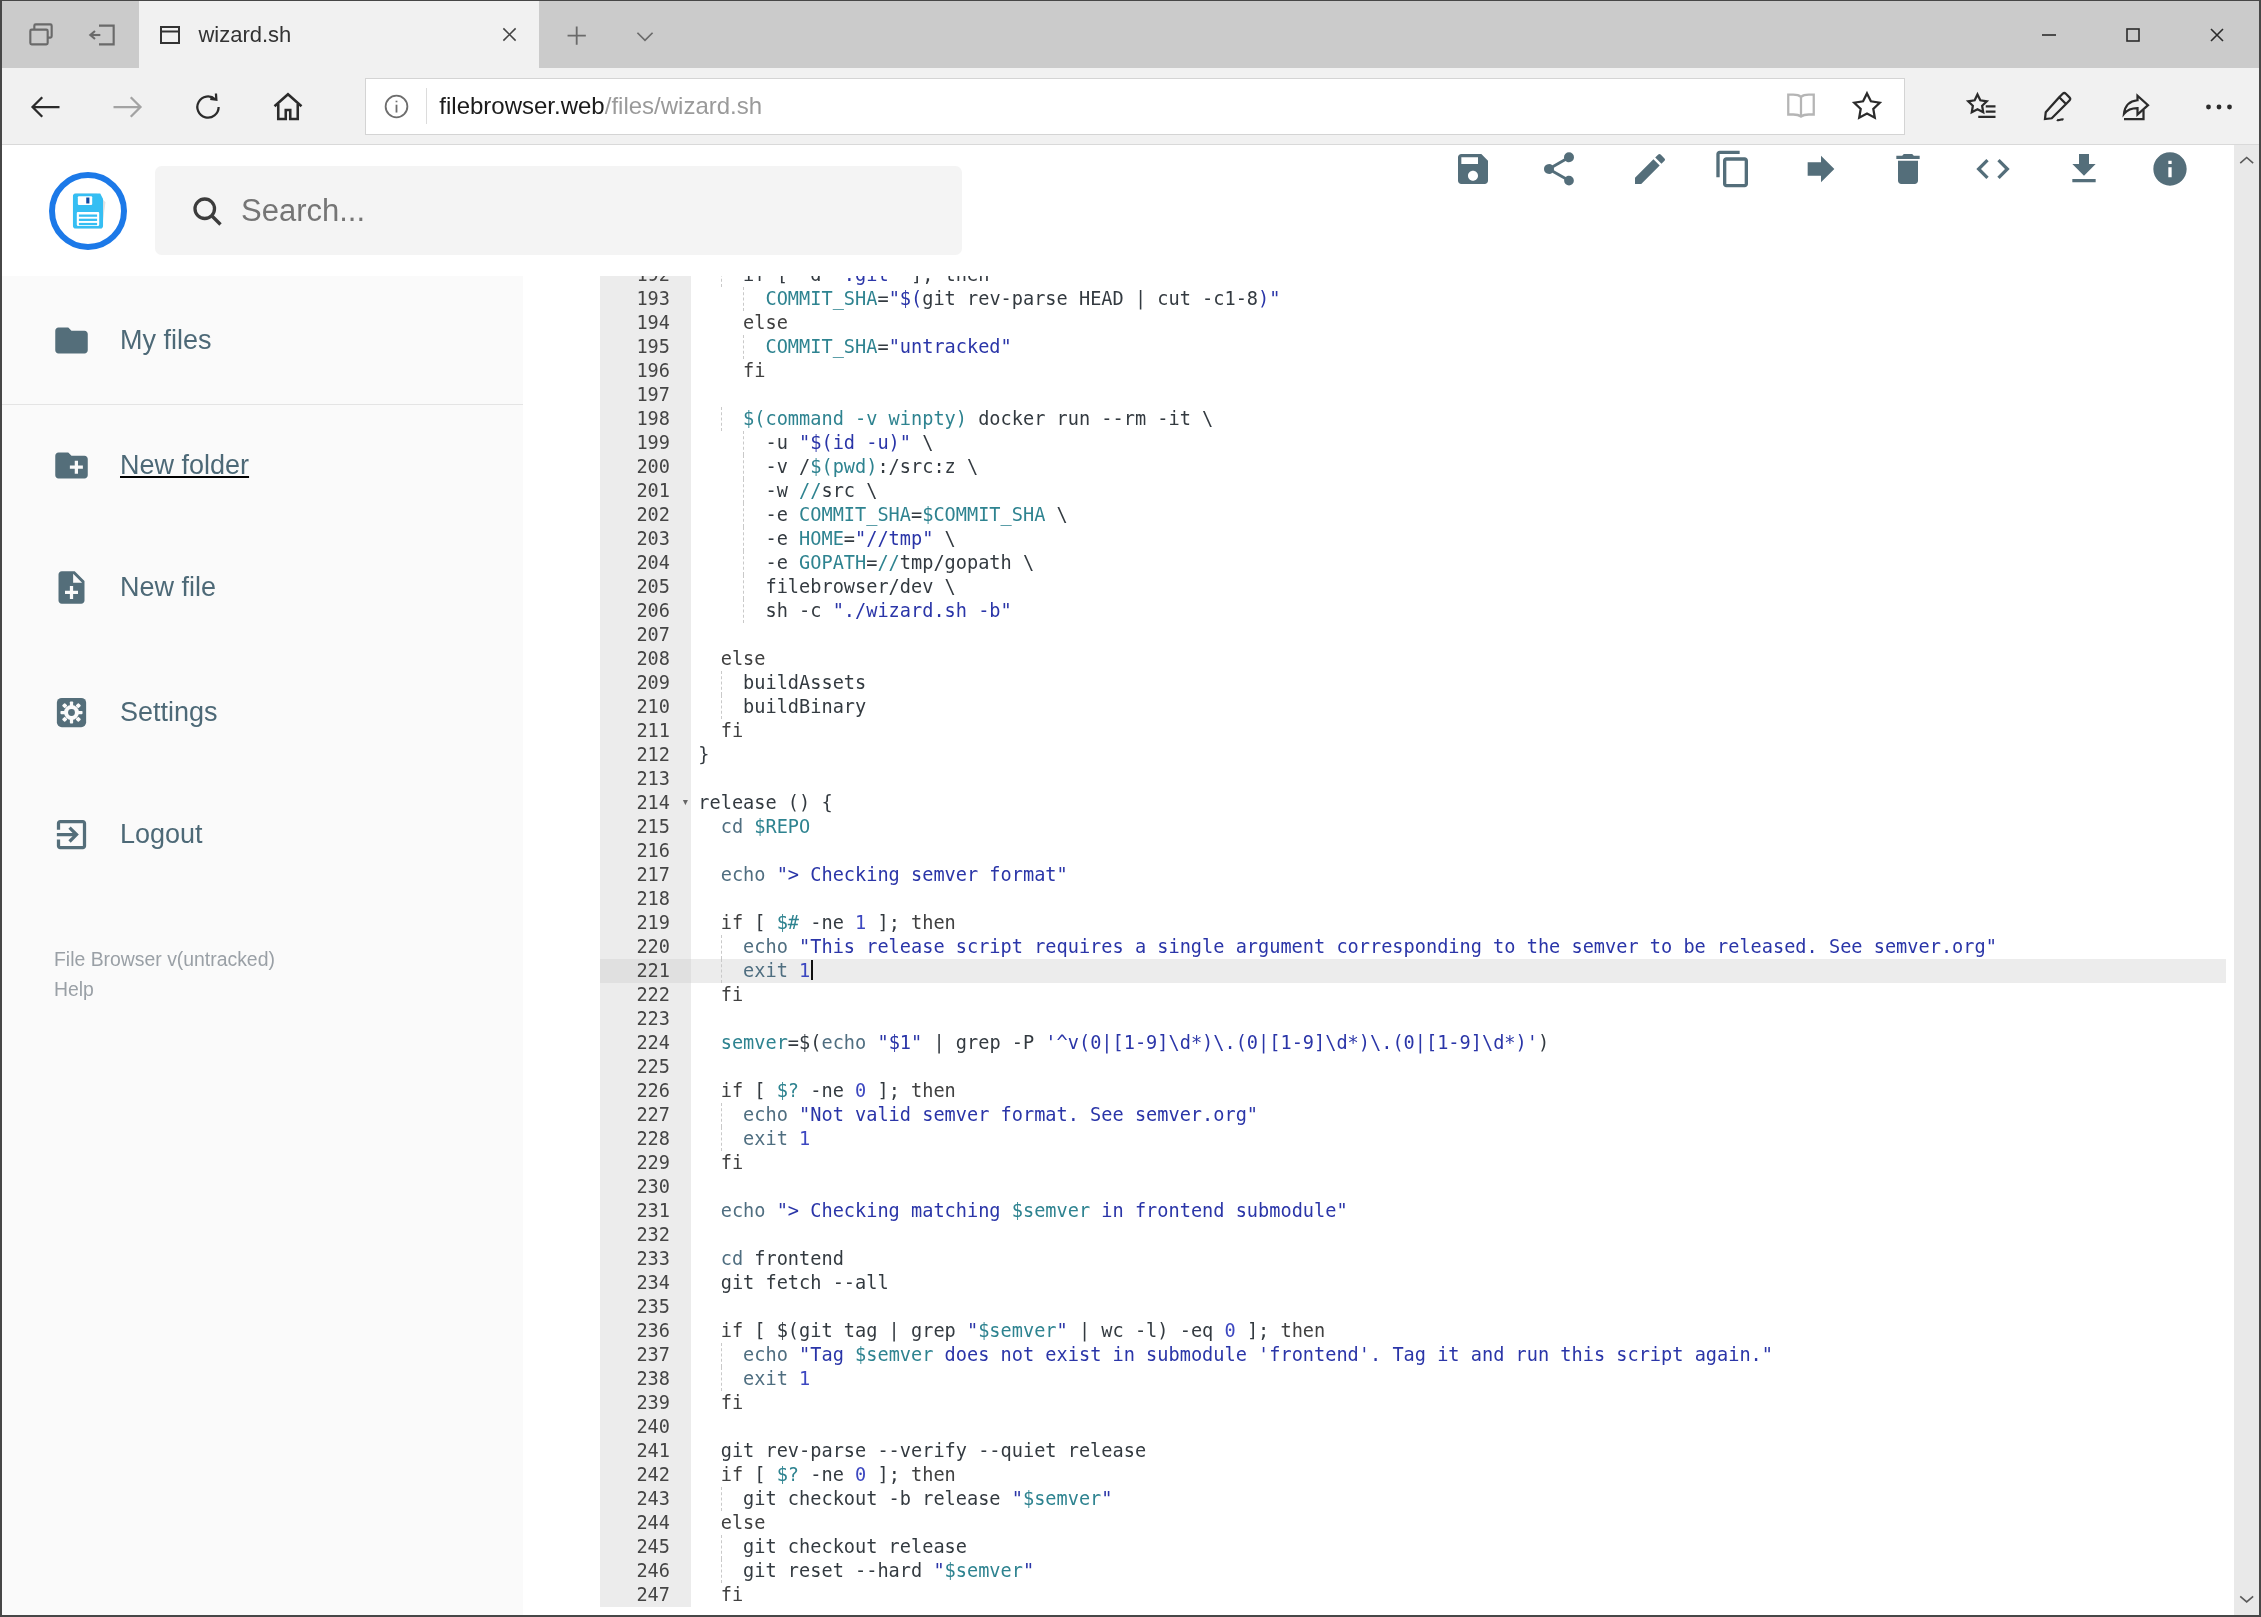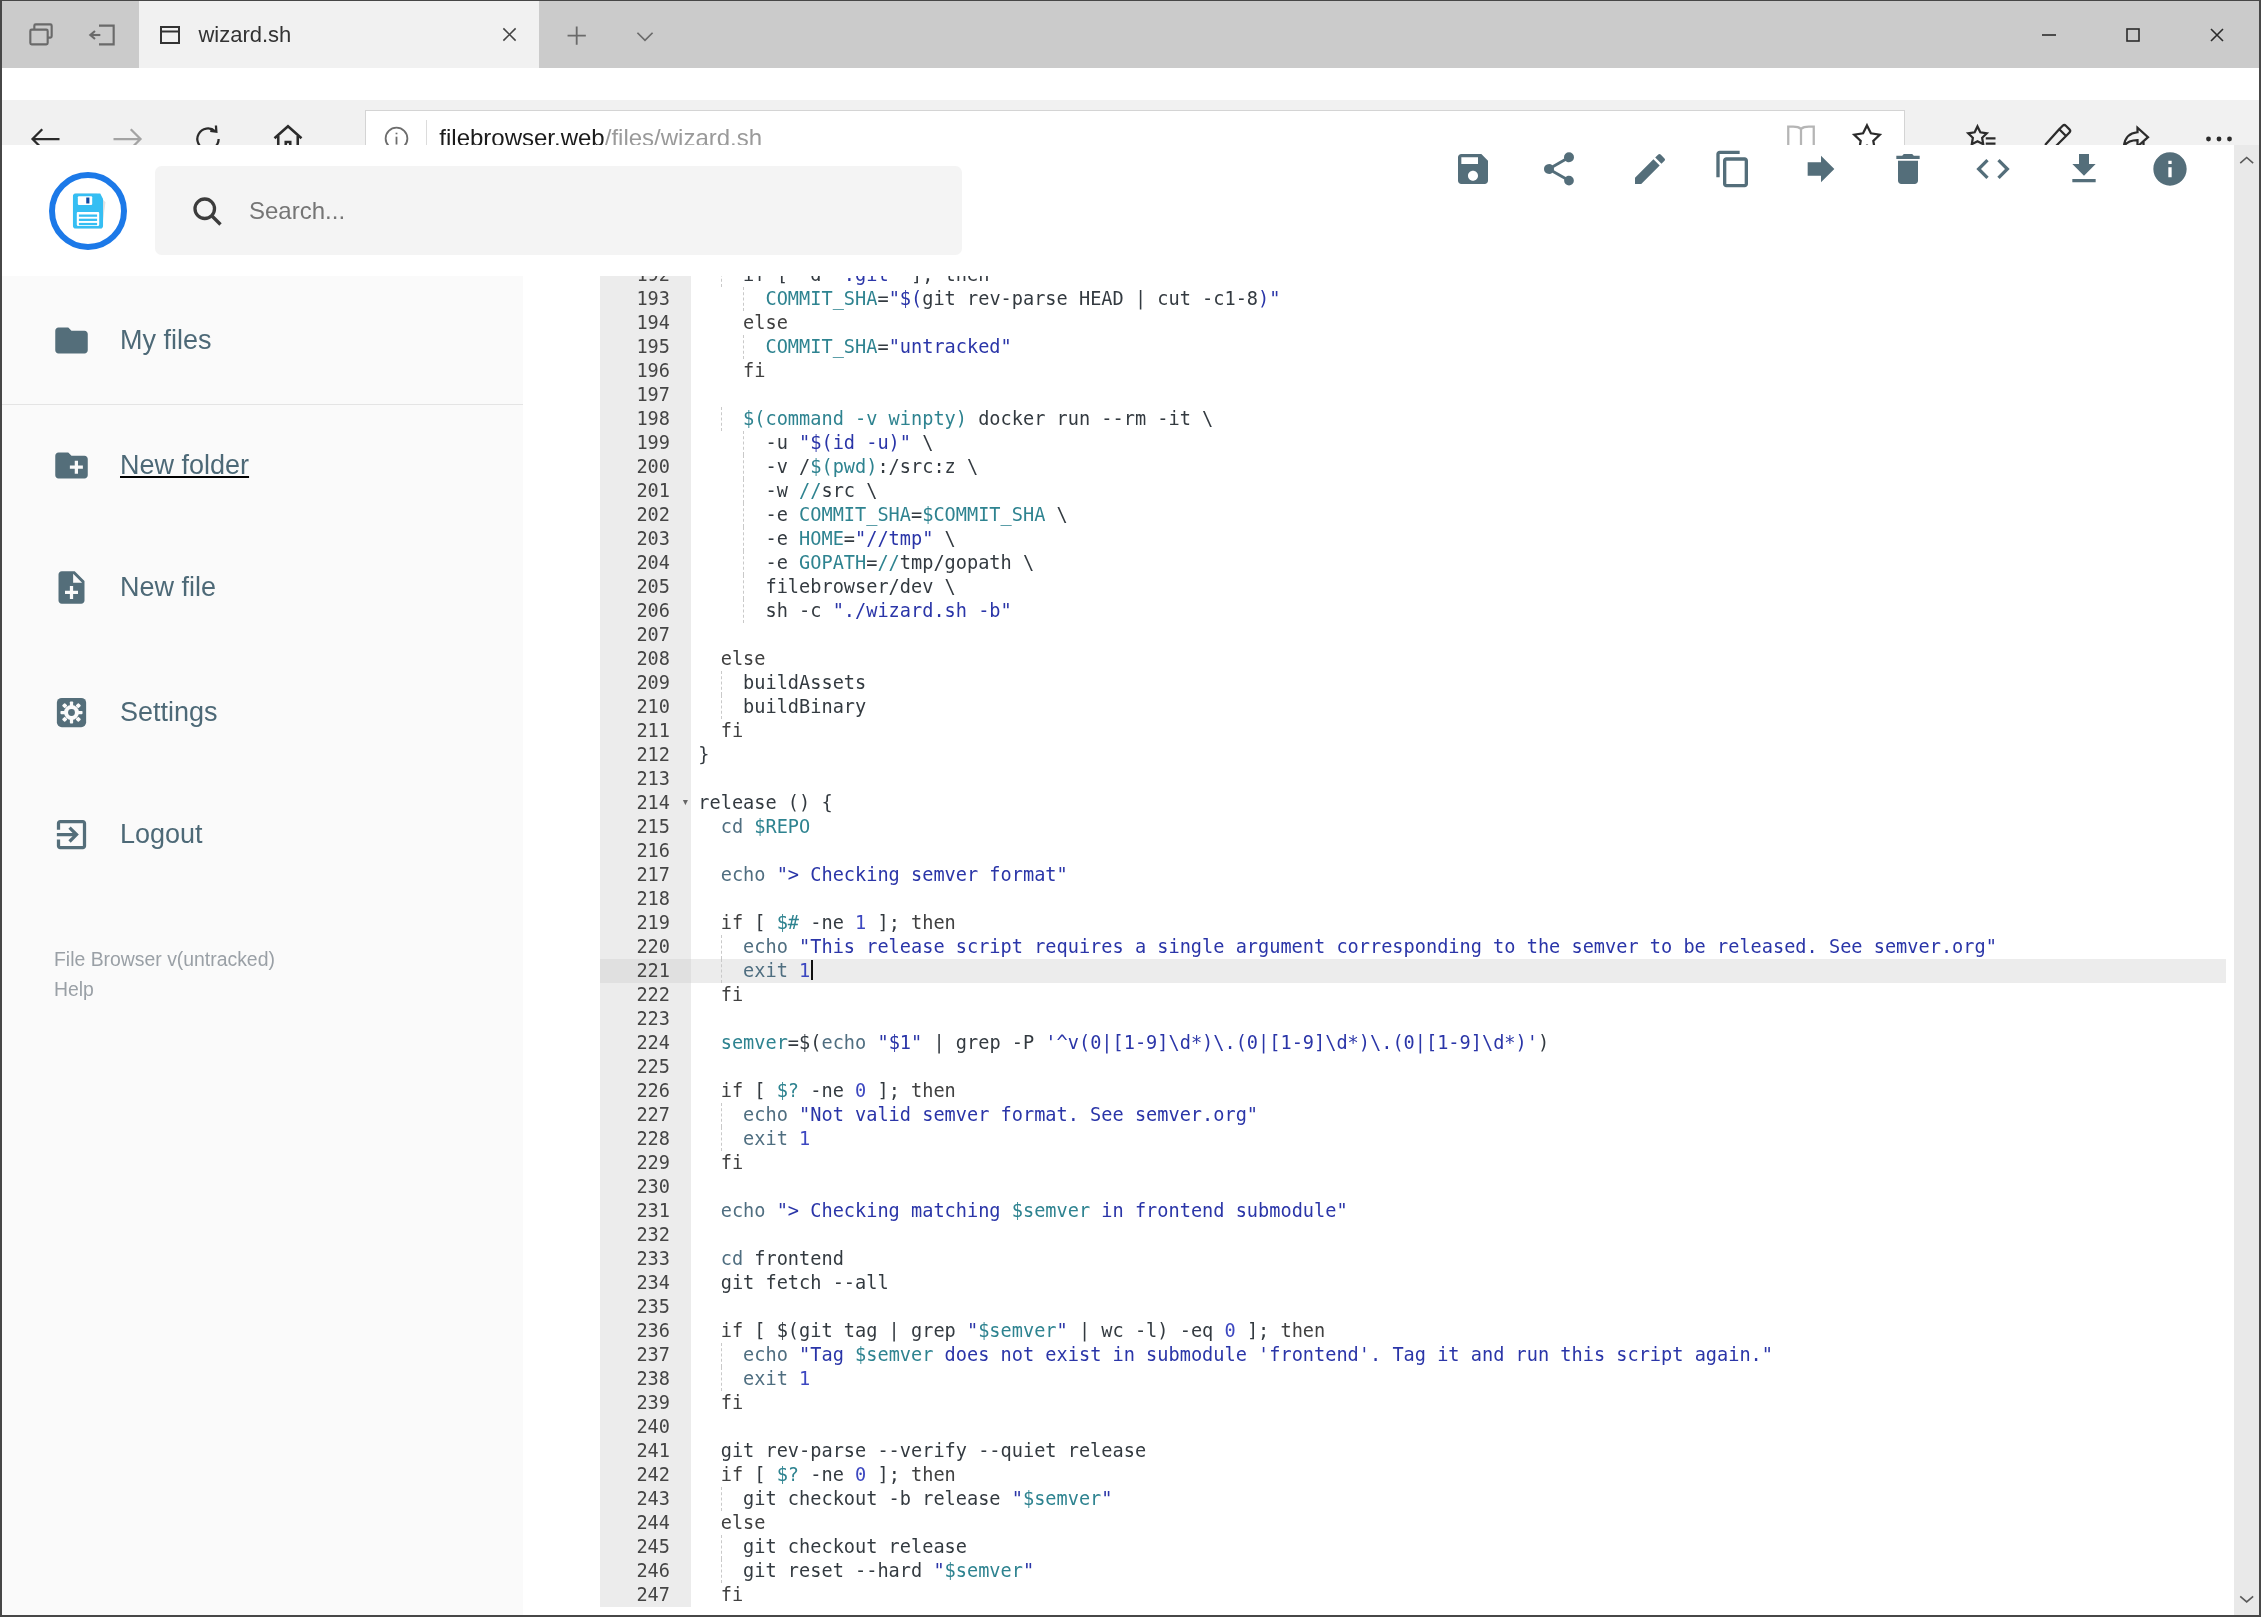--- a/index.html
+++ b/index.html
@@ -18,39 +18,39 @@
   .tab { position:absolute; left:137px; top:0; width:400px; height:67px; background:#f1f1f1;
          display:flex; align-items:center; padding:0 19.4px; }
   .tab-title { font-size:22px; color:#333; margin-left:16px; flex:1; }
   .tab-x { margin-left:8px; }
   .newtab-btn { position:absolute; left:555px; top:14.5px; width:40px; height:40px; display:flex; align-items:center; justify-content:center; }
   .tabdrop-btn { position:absolute; left:623px; top:14.5px; width:40px; height:40px; display:flex; align-items:center; justify-content:center; }
   .wincontrols { position:absolute; right:0; top:0; height:67px; display:flex; }
   .winbtn { width:84px; height:67px; display:flex; align-items:center; justify-content:center; }
 
   
-  .navbar { position:absolute; top:67px; left:0; right:0; height:77px; background:#f1f1f1; border-bottom:1.6px solid #d9d9d9;margin-top:32px; }
+  .navbar { position:absolute; top:67px; left:0; right:0; height:77px; background:#f1f1f1; border-bottom:1.6px solid #d9d9d9; }
   .nav-ic { position:absolute; top:19.4px; width:39px; height:39px; display:flex; align-items:center; justify-content:center; }
   .urlbar { position:absolute; left:363px; top:9.7px; width:1540px; height:57px; background:#fff;
             border:0.8px solid #d4d4d4; display:flex; align-items:center; }
   .url-info { margin-left:16px; }
   .url-div { width:0.8px; height:36px; background:#dcdcdc; margin-left:14.5px; }
   .url-text { font-size:24px; margin-left:13px; flex:1; white-space:nowrap; }
   .url-host { color:#1b1b1b; }
   .url-path { color:#9a9a9a; }
   .url-right { display:flex; align-items:center; gap:31px; margin-right:19.4px; }
 
   
   .appheader { position:absolute; top:144px; left:0; right:25px; height:132px; background:#fff; border-bottom:0.8px solid #e0e0e0; }
   .logo { position:absolute; left:47px; top:27px; width:78px; height:78px; border:6.5px solid #1c79e8;
           border-radius:50%; background:#fff; display:flex; align-items:center; justify-content:center; overflow:hidden; }
   .searchbox { position:absolute; left:153px; top:21px; width:807px; height:89px; background:#f4f4f4;
                border-radius:6.5px; display:flex; align-items:center; }
   .searchbox .mag { margin-left:34px; }
-  .search-ph { font-size:24px; color:#757575; margin-left:24px; }
+  .search-ph { font-size:31px; color:#757575; margin-left:16px; }
   .hdr-ic { position:absolute; top:190px; width:45px; height:45px; margin-top:-190px; display:flex; align-items:center; justify-content:center; }
   .hdr-ic svg { fill:#546e7a; }
 
   
   .appbody { position:absolute; top:275px; left:0; right:25px; bottom:0; background:#fafafa; }
   .sidebar { position:absolute; left:0; top:0; width:521px; bottom:0; background:#fafafa; }
   .side-item { position:absolute; left:0; width:521px; height:57px; display:flex; align-items:center; padding-left:50px; cursor:pointer; }
   .side-item svg { fill:#546e7a; }
   .side-label { font-size:27px; color:#4d6977; margin-left:29px; }
   .side-div { position:absolute; left:0; top:128px; width:521px; height:0.8px; background:#e4e4e4; }

